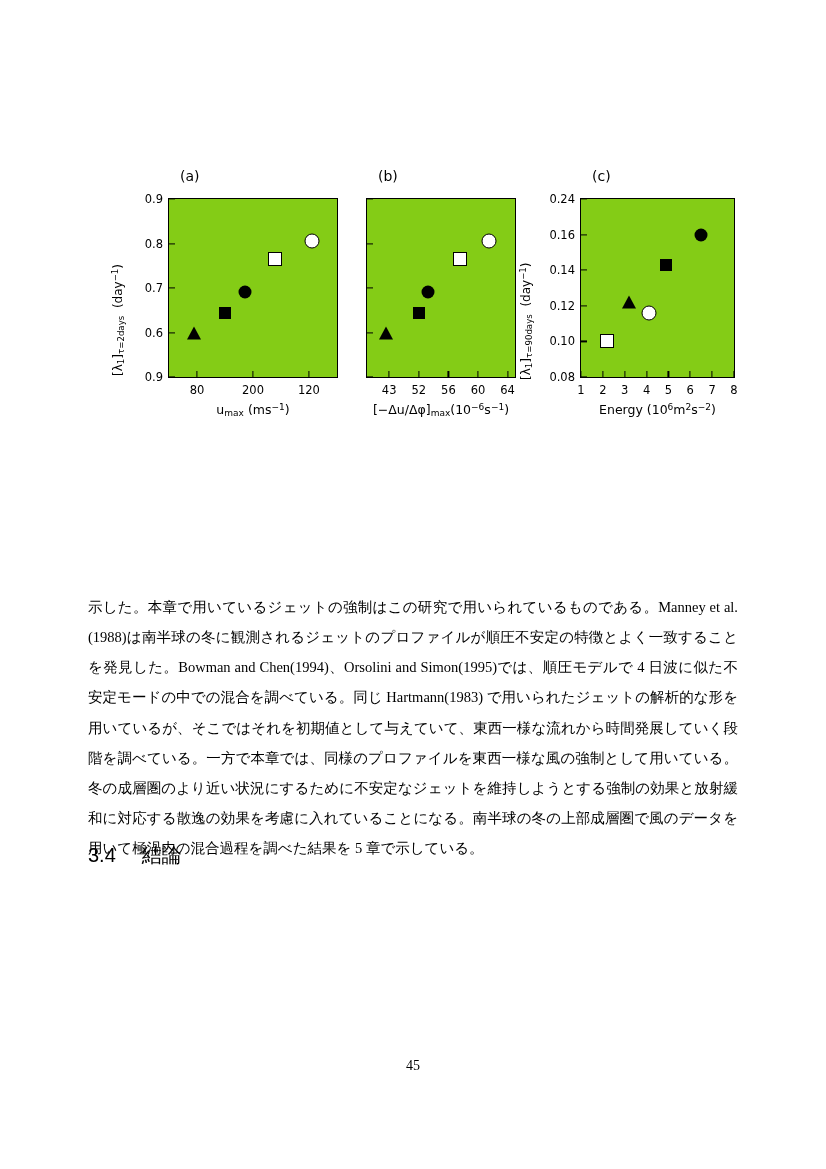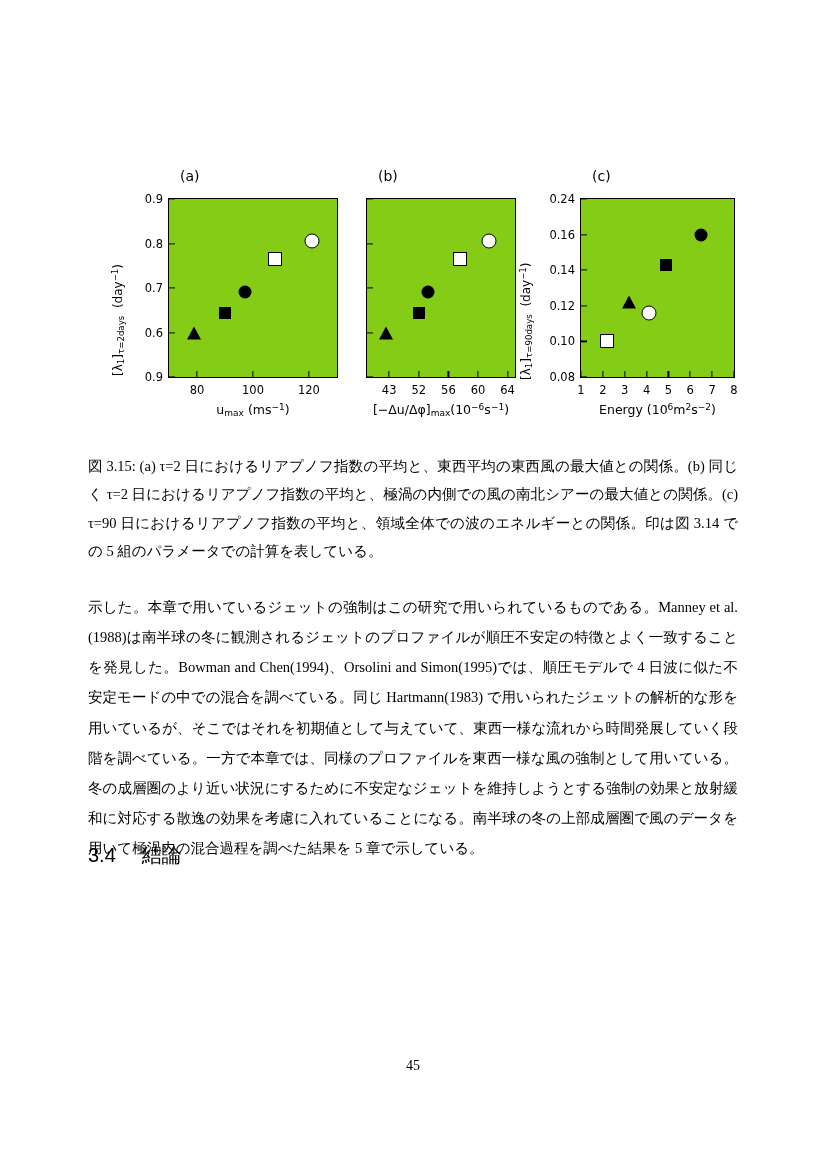--- a/index.html
+++ b/index.html
@@ -179,21 +179,21 @@
         <div class="ytickmark" style="top:50%"></div>
           <div class="ytick" style="top:50%">0.7</div>
         <div class="ytickmark" style="top:75%"></div>
           <div class="ytick" style="top:75%">0.6</div>
         <div class="ytickmark" style="top:100%"></div>
           <div class="ytick" style="top:100%">0.9</div>
 
         <div class="xtickmark" style="left:16.7%"></div>
           <div class="xtick" style="left:16.7%">80</div>
         <div class="xtickmark" style="left:50%"></div>
-          <div class="xtick" style="left:50%">100</div>
+          <div class="xtick" style="left:50%">200</div>
         <div class="xtickmark" style="left:83.3%"></div>
           <div class="xtick" style="left:83.3%">120</div>
 
         <div class="mk ftriangle" style="left:15.0%; top:75.0%"></div>
         <div class="mk fsquare" style="left:33.3%; top:63.8%"></div>
         <div class="mk fcircle" style="left:45.0%; top:52.5%"></div>
         <div class="mk square" style="left:63.3%; top:33.8%"></div>
         <div class="mk circle" style="left:85.0%; top:23.8%"></div>
       </div>
       <div class="ylabel" style="left:-58px; top:178px;">
@@ -270,21 +270,20 @@
         <div class="mk fcircle" style="left:78.6%; top:20.0%"></div>
       </div>
       <div class="ylabel" style="left:-62px; top:182px;">
         [λ<span class="sub">1</span>]<span class="sub">τ=90days</span>&nbsp; (day<span class="sup">−1</span>)
       </div>
       <div class="xlabel">Energy (10<span class="sup">6</span>m<span class="sup">2</span>s<span class="sup">−2</span>)</div>
     </div>
 
   </div>
 
-  <div class="caption">図 3.15: (a) τ=2 日におけるリアプノフ指数の平均と、東西平均の東西風の最大値との関係。(b) 同じく τ=2 日におけるリアプノフ指数の平均と、極渦の内側での風の南北シアーの最大値との関係。(c) τ=90 日におけるリアプノフ指数の平均と、領域全体での波のエネルギーとの関係。印は図 3.14 での 5 組のパラメータでの計算を表している。</div>
 
   <div class="bodytext" id="para-main">示した。本章で用いているジェットの強制はこの研究で用いられているものである。Manney et al.(1988)は南半球の冬に観測されるジェットのプロファイルが順圧不安定の特徴とよく一致することを発見した。Bowman and Chen(1994)、Orsolini and Simon(1995)では、順圧モデルで 4 日波に似た不安定モードの中での混合を調べている。同じ Hartmann(1983) で用いられたジェットの解析的な形を用いているが、そこではそれを初期値として与えていて、東西一様な流れから時間発展していく段階を調べている。一方で本章では、同様のプロファイルを東西一様な風の強制として用いている。冬の成層圏のより近い状況にするために不安定なジェットを維持しようとする強制の効果と放射緩和に対応する散逸の効果を考慮に入れていることになる。南半球の冬の上部成層圏で風のデータを用いて極渦内の混合過程を調べた結果を 5 章で示している。</div>
 
   <div class="section-head">
     <span class="num">3.4</span><span>結論</span>
   </div>
 
 
   <div class="pagenum">45</div>
 

